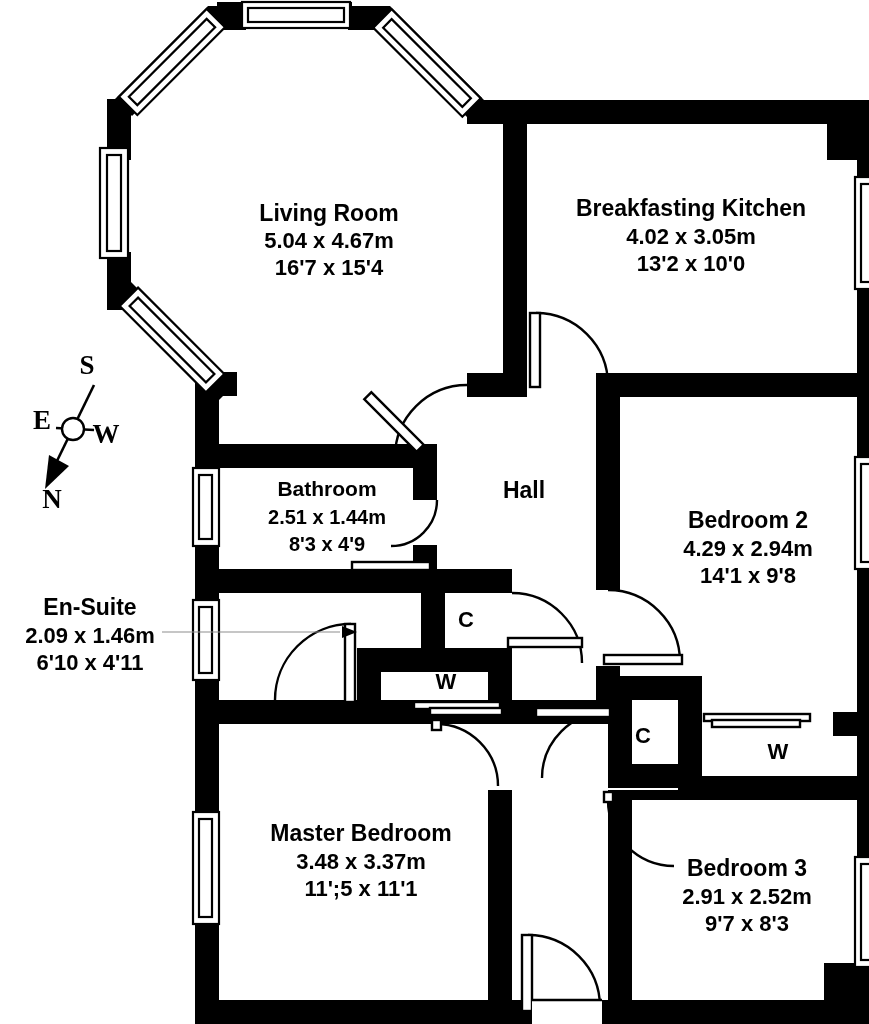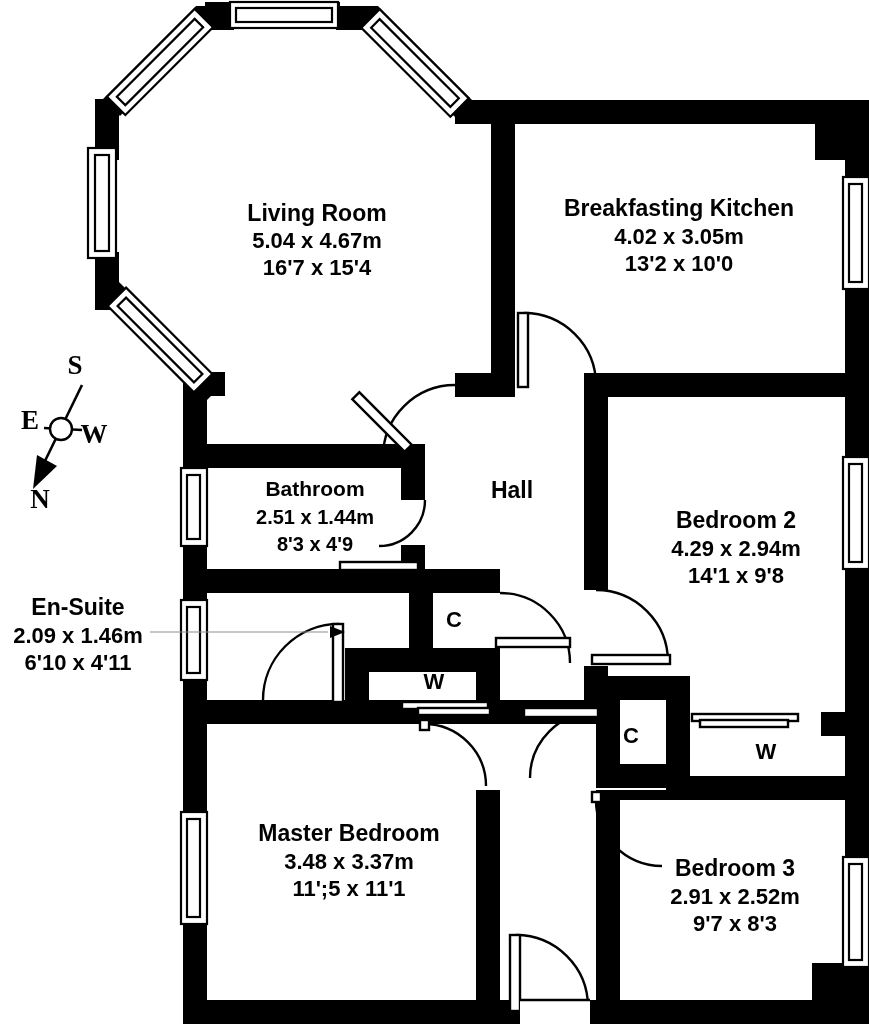--- a/index.html
+++ b/index.html
@@ -11,21 +11,21 @@
   body {
     width: 869px;
     height: 1024px;
     overflow: hidden;
     font-family: "Liberation Sans", sans-serif;
     position: relative;
   }
   #plan-root {
     position: absolute;
     top: 0;
-    left: 0;
+    left: 12px;
     width: 737px;
     height: 1024px;
   }
   svg#floorplan {
     display: block;
     width: 869px;
     height: 1024px;
     background: #ffffff;
   }
   .wall      { fill: #000000; }

